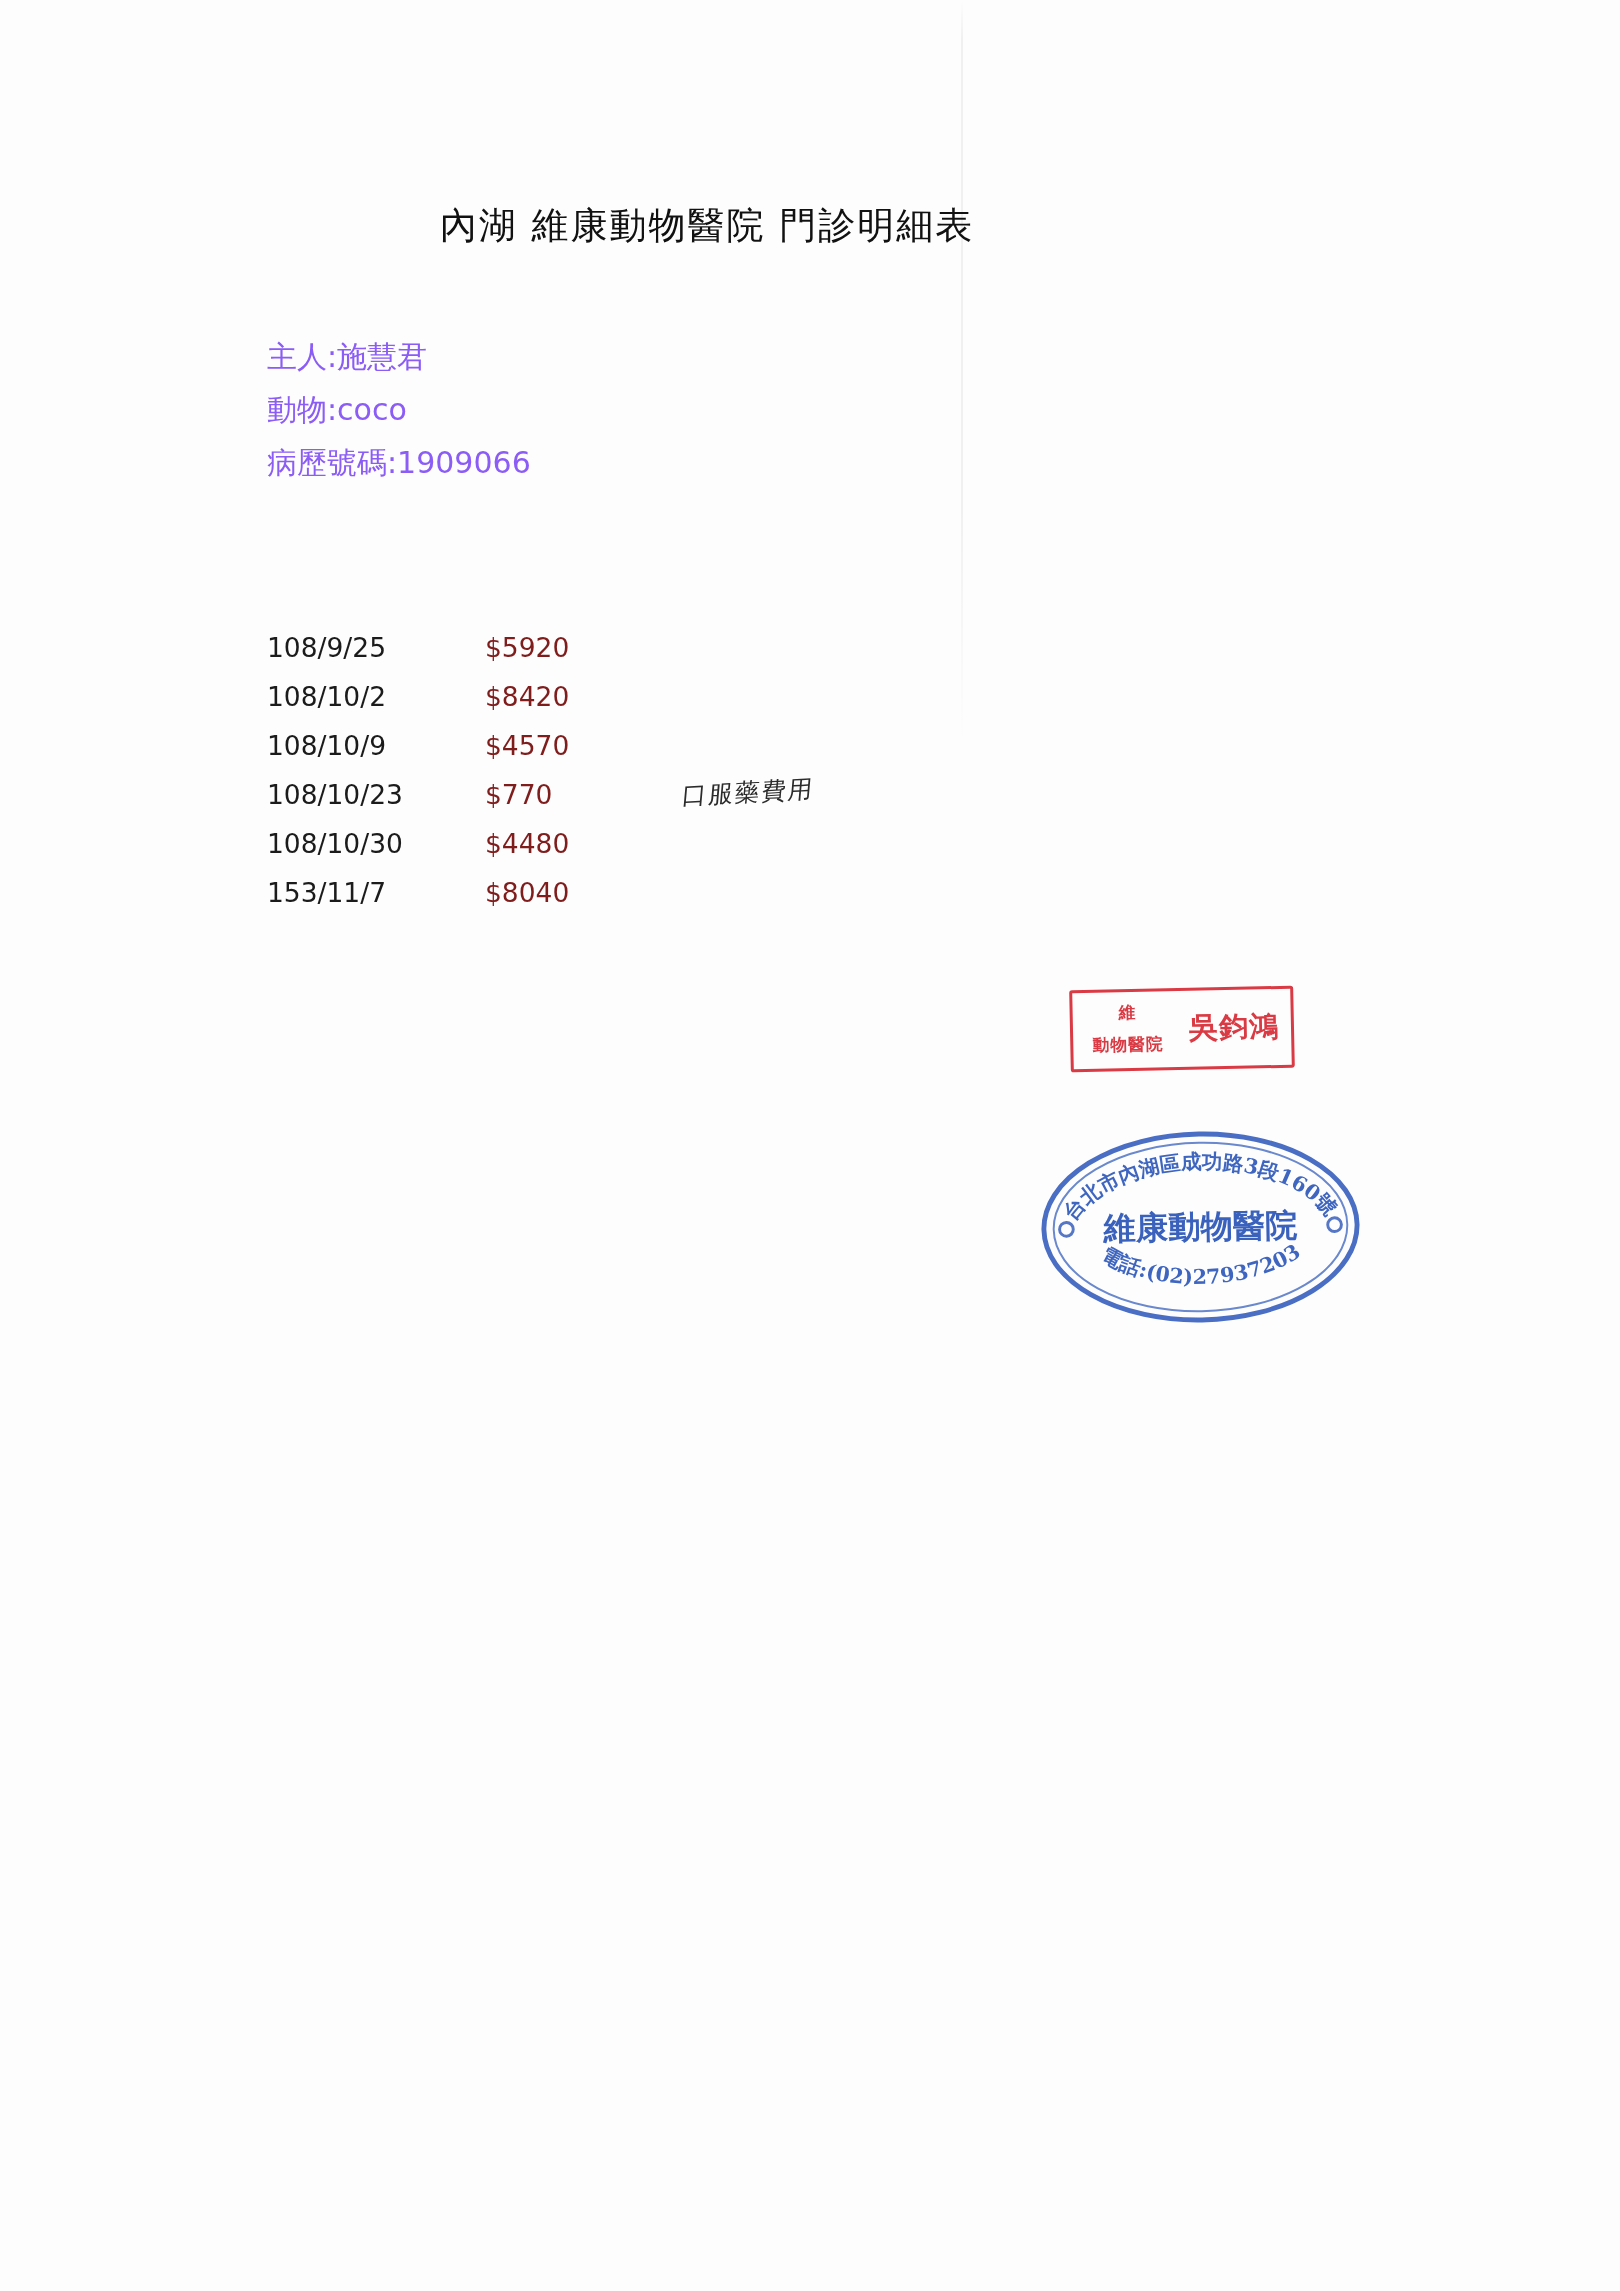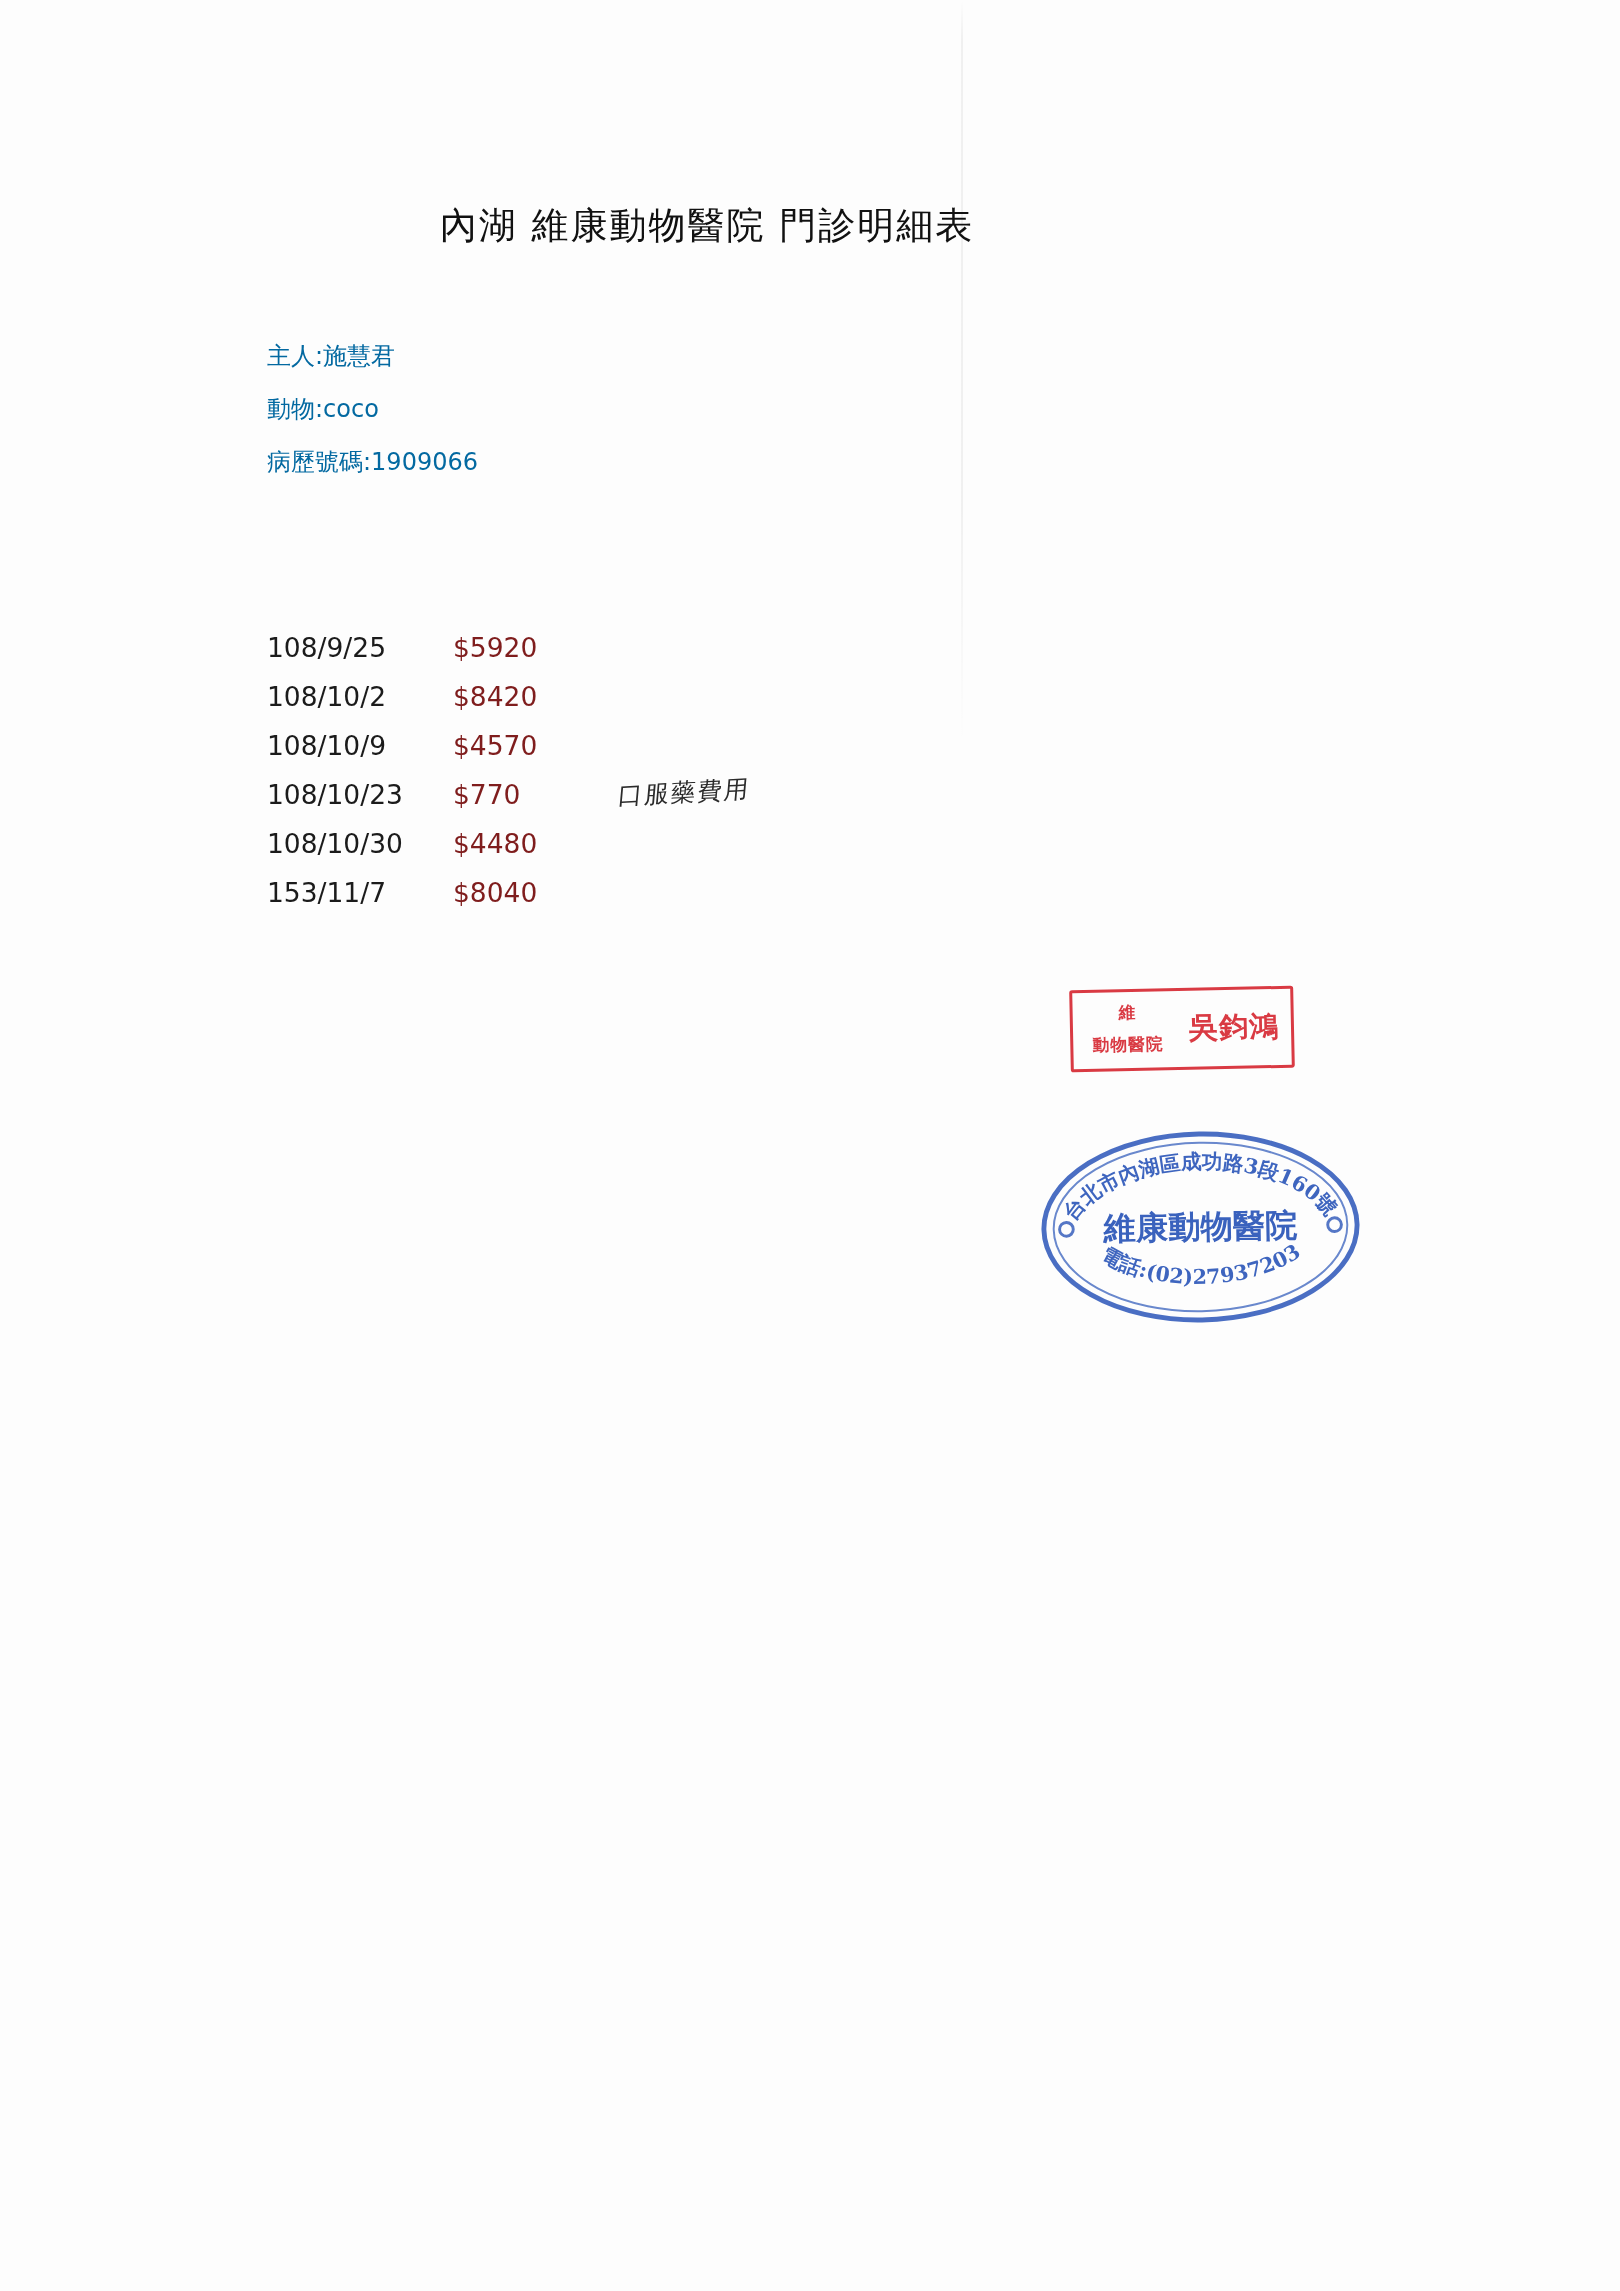--- a/index.html
+++ b/index.html
@@ -45,39 +45,40 @@
     letter-spacing: 2px;
     color: #111;
     font-family: "DejaVu Sans", sans-serif;
     font-weight: 400;
   }
 
   .meta-block {
     position: absolute;
     left: 267px;
     top: 330px;
-    font-size: 24px;
+    font-size: 30px;
     line-height: 53px;
-    color: #0369a1;
+    color: #8b5cf6;
     font-family: "DejaVu Sans", sans-serif;
   }
   .meta-line { white-space: nowrap; }
 
   .entries {
     position: absolute;
     left: 267px;
     top: 632px;
     font-size: 26.5px;
     font-family: "DejaVu Sans", sans-serif;
   }
   .entry-row {
     display: flex;
     align-items: flex-start;
     height: 49px;
     white-space: nowrap;
+    gap: 32px;
   }
   .entry-date {
     width: 186px;
     color: #1b1b1b;
   }
   .entry-amount {
     width: 157px;
     color: #7f1d1d;
   }
   .entry-note {

